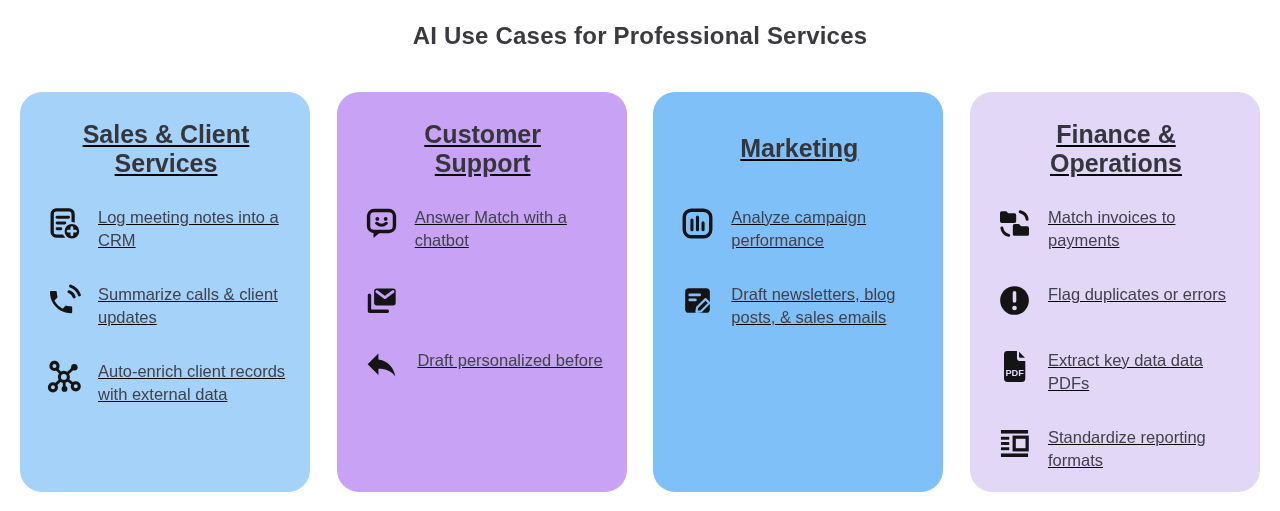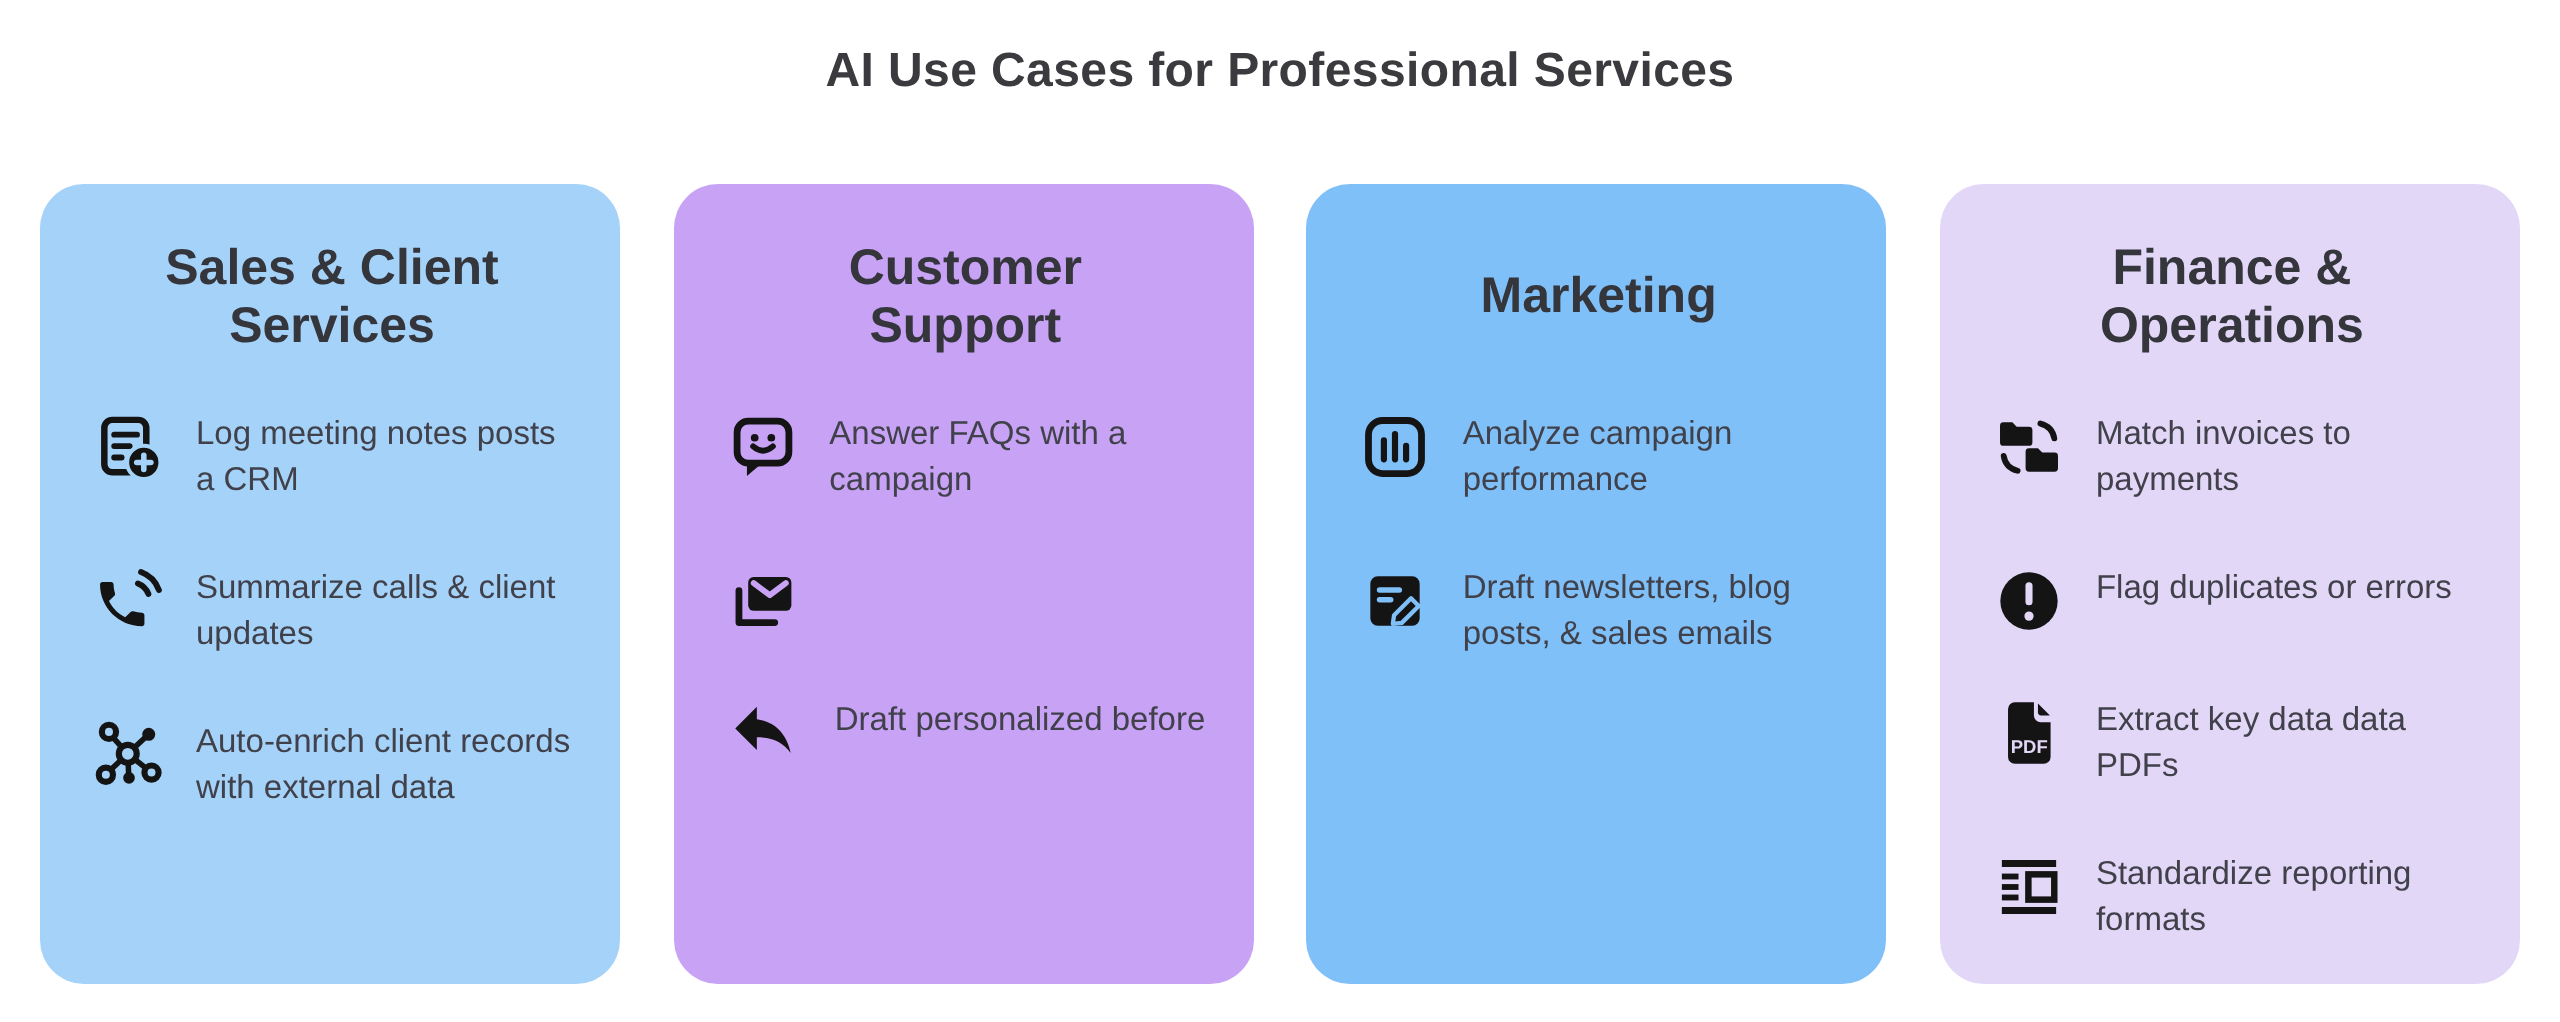--- a/index.html
+++ b/index.html
@@ -4,21 +4,21 @@
 <style>
   * { margin: 0; padding: 0; box-sizing: border-box; }
   html, body { width: 1280px; height: 511px; background: #ffffff; overflow: hidden;
     font-family: "Liberation Sans", sans-serif; }
   .page-title {
     margin-top: 22px; text-align: center;
     font-size: 24px; font-weight: bold; color: #3a3a3f; letter-spacing: 0.2px;
   }
   .cards-row {
     position: absolute; left: 0; top: 92px; width: 1280px;
-    display: flex; justify-content: space-between; padding: 0 20px;
+    display: flex; justify-content: space-between; padding: 0 20px; text-decoration: underline;
   }
   .card {
     width: 290px; height: 400px; border-radius: 22px;
     background: var(--bg); padding: 26px 24px 0 26px;
   }
   .card-title {
     height: 62px; width: 210px; margin: 0 auto 24px auto;
     display: flex; align-items: center; justify-content: center; text-align: center;
     font-size: 25px; line-height: 1.17; font-weight: bold; color: #35353c;
   }
@@ -44,21 +44,21 @@
         <svg viewBox="0 0 24 24">
           <rect x="4" y="3.2" width="13.6" height="17" rx="2.6" fill="none" stroke="currentColor" stroke-width="2.1"></rect>
           <line x1="7.2" y1="8" x2="14.6" y2="8" stroke="currentColor" stroke-width="1.9" stroke-linecap="round"></line>
           <line x1="7.2" y1="11.7" x2="12.2" y2="11.7" stroke="currentColor" stroke-width="1.9" stroke-linecap="round"></line>
           <line x1="7.2" y1="15.4" x2="9.6" y2="15.4" stroke="currentColor" stroke-width="1.9" stroke-linecap="round"></line>
           <circle cx="16.8" cy="17" r="5.4" fill="currentColor" stroke="var(--bg)" stroke-width="1.3"></circle>
           <line x1="16.8" y1="14.7" x2="16.8" y2="19.3" stroke="var(--bg)" stroke-width="1.8" stroke-linecap="round"></line>
           <line x1="14.5" y1="17" x2="19.1" y2="17" stroke="var(--bg)" stroke-width="1.8" stroke-linecap="round"></line>
         </svg>
       </span>
-      <span class="label">Log meeting notes posts a CRM</span>
+      <span class="label">Log meeting notes into a CRM</span>
     </div>
     <div class="item">
       <span class="icon">
         <svg viewBox="0 0 24 24">
           <g transform="translate(0.2 3.4) scale(0.8)">
             <path d="M6.62 10.79c1.44 2.83 3.76 5.14 6.59 6.59l2.2-2.2c.27-.27.67-.36 1.02-.24 1.12.37 2.33.57 3.57.57.55 0 1 .45 1 1V20c0 .55-.45 1-1 1-9.39 0-17-7.61-17-17 0-.55.45-1 1-1h3.5c.55 0 1 .45 1 1 0 1.25.2 2.45.57 3.57.11.35.03.74-.25 1.02l-2.2 2.2z" fill="currentColor"></path>
           </g>
           <path d="M14.9 6.3a6 6 0 0 1 3.4 3.4" fill="none" stroke="currentColor" stroke-width="1.9" stroke-linecap="round"></path>
           <path d="M15.9 2.6a9.8 9.8 0 0 1 5.8 5.8" fill="none" stroke="currentColor" stroke-width="1.9" stroke-linecap="round"></path>
         </svg>
@@ -92,21 +92,21 @@
     <div class="item">
       <span class="icon">
         <svg viewBox="0 0 24 24">
           <rect x="3.6" y="3.6" width="16.8" height="13.6" rx="3.6" fill="none" stroke="currentColor" stroke-width="2.2"></rect>
           <circle cx="9.3" cy="9" r="1.25" fill="currentColor"></circle>
           <circle cx="14.7" cy="9" r="1.25" fill="currentColor"></circle>
           <path d="M8.8 11.8q3.2 2.8 6.4 0" fill="none" stroke="currentColor" stroke-width="1.9" stroke-linecap="round"></path>
           <path d="M6.8 16.4 L6.8 21.4 L12.2 16.8 Z" fill="currentColor"></path>
         </svg>
       </span>
-      <span class="label">Answer FAQs with a campaign</span>
+      <span class="label">Answer Match with a chatbot</span>
     </div>
     <div class="item">
       <span class="icon">
         <svg viewBox="0 0 24 24">
           <path d="M4.2 8.6 V19 H15.8" fill="none" stroke="currentColor" stroke-width="2.2" stroke-linecap="round" stroke-linejoin="round"></path>
           <rect x="7.2" y="4.2" width="14" height="11" rx="1.8" fill="currentColor"></rect>
           <path d="M9 6.2 L14.2 10.1 L19.4 6.2" fill="none" stroke="var(--bg)" stroke-width="1.9" stroke-linecap="round" stroke-linejoin="round"></path>
         </svg>
       </span>
     </div>

